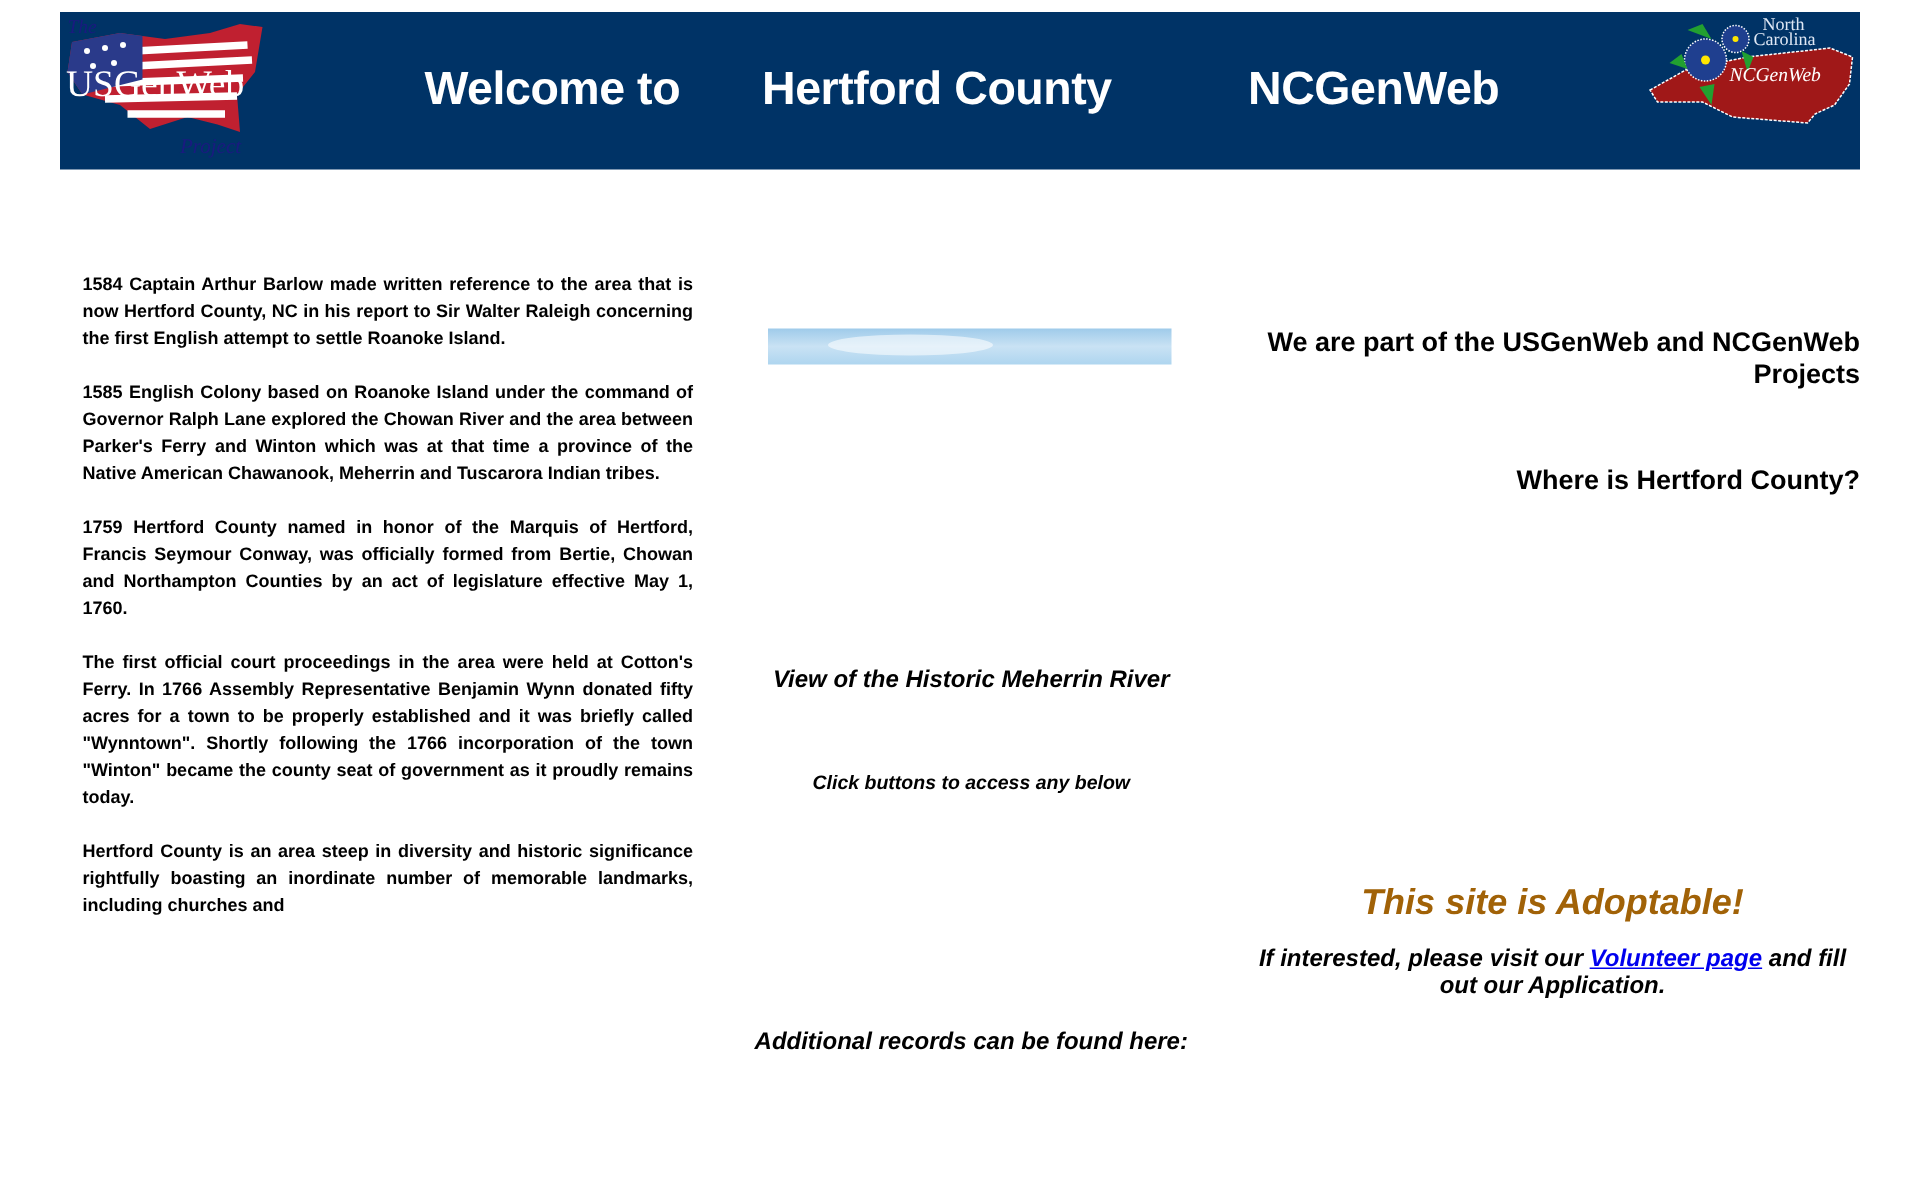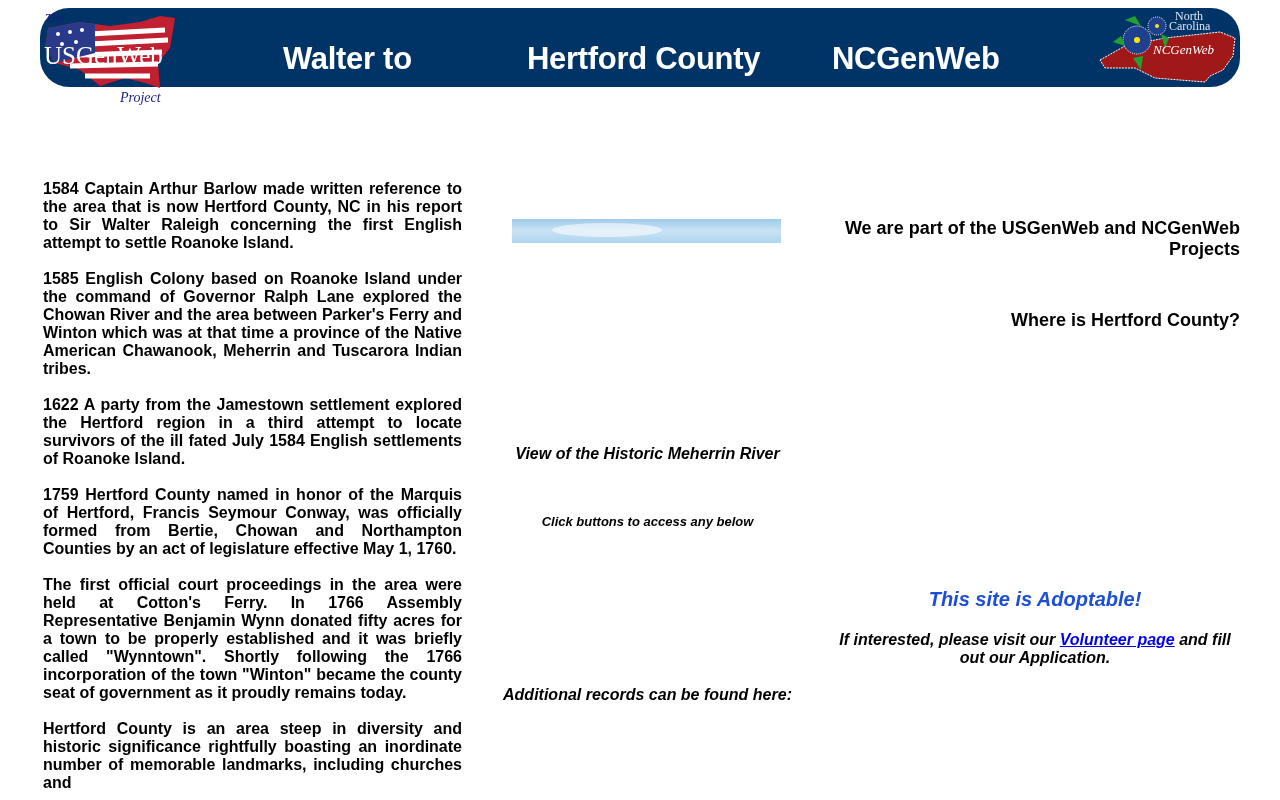--- a/index.html
+++ b/index.html
@@ -1,40 +1,40 @@
 <!DOCTYPE html>
 <html><head>
   <meta charset="utf-8">
   <style>
     html, body { margin: 0; padding: 0; background: #ffffff; }
     body { width: 1280px; height: 800px; overflow: hidden; position: relative;
            font-family: "Liberation Sans", sans-serif; color: #000; }
-    .header { position: absolute; left: 40px; top: 8px; width: 1200px; height: 79px;
-              background: #003366; border-radius: 29px; }
+    .header { position: absolute; left: 40px; top: 8px; width: 1200px; height: 105px;
+              background: #003366; }
     .logo-us { position: absolute; left: 0; top: 0; width: 145px; height: 100px; }
     .logo-nc { position: absolute; right: 0; top: 0; width: 145px; height: 85px; }
     .h-word { position: absolute; top: 33px; color: #ffffff; font-weight: bold;
               font-size: 31px; letter-spacing: -0.3px; white-space: nowrap; }
     .col-left { position: absolute; left: 40px; top: 180px; width: 422px; }
     .col-left h2 { margin: 0 0 19px 0; text-align: center; font-size: 16px; font-weight: bold;
                    line-height: 18px; }
-    .col-left p { margin: 0 0 18px 3px; font-size: 16px; font-weight: bold; line-height: 18px;
+    .col-left p { margin: 0 0 18px 15px; font-size: 12px; font-weight: bold; line-height: 18px;
                   text-align: justify; }
     .col-mid { position: absolute; left: 490px; top: 200px; width: 315px; text-align: center; }
     .sky { position: absolute; left: 22px; top: 19px; width: 269px; height: 24px;
            background: linear-gradient(180deg, #9fcbea 0%, #c9e2f4 50%, #aed5ef 100%); }
     .sky::after { content: ""; position: absolute; left: 40px; top: 4px; width: 110px; height: 14px;
                   border-radius: 50%; background: rgba(255,255,255,0.55); }
     .mid-caption { position: absolute; left: 0; width: 315px; text-align: center;
                    font-style: italic; font-weight: bold; }
     .col-right { position: absolute; left: 830px; top: 218px; width: 410px; text-align: center; }
     .r-head { position: absolute; left: 0; width: 410px; text-align: right; font-weight: bold;
               font-size: 18px; line-height: 21px; }
-    .adopt { position: absolute; left: 0; width: 410px; top: 370px; text-align: center; color: #1d4ed8;
-             font-style: italic; font-weight: bold; font-size: 20px; }
+    .adopt { position: absolute; left: 0; width: 410px; top: 370px; text-align: center; color: #a16207;
+             font-style: italic; font-weight: bold; font-size: 24px; }
     .adopt-text { position: absolute; left: 0; width: 410px; top: 413px; text-align: center;
                   font-style: italic; font-weight: bold; font-size: 16px; line-height: 18px; }
     .adopt-text a { color: #0000ee; text-decoration: underline; }
   </style>
 </head>
 <body>
 
 <div class="header">
   <svg class="logo-us" viewBox="0 0 145 100">
     <path d="M8,20 L40,14 L70,18 L100,14 L120,8 L135,10 L130,40 L118,55 L120,80 L105,75 L85,70 L60,78 L40,62 L15,55 L5,40 Z" fill="#c02030"></path>
@@ -45,41 +45,40 @@
         <circle cx="30" cy="24" r="2"></circle>
         <circle cx="42" cy="22" r="2"></circle>
         <circle cx="22" cy="36" r="2"></circle>
         <circle cx="36" cy="34" r="2"></circle>
       </g>
     <text x="5" y="14" fill="#1a1a80" font-family="Liberation Serif, serif" font-style="italic" font-size="13">The</text>
     <text x="4" y="56" fill="#ffffff" font-family="Liberation Serif, serif" font-size="25">USGenWeb</text>
     <text x="80" y="94" fill="#1a1a80" font-family="Liberation Serif, serif" font-style="italic" font-size="14">Project</text>
   </svg>
 
-  <div class="h-word" style="left:243px;">Walter to</div>
-  <div class="h-word" style="left:487px;">Hertford County</div>
+  <div class="h-word" style="left:243px;">Welcome to</div>
+  <div class="h-word" style="left:468px;">Hertford County</div>
   <div class="h-word" style="left:792px;">NCGenWeb</div>
 
   <svg class="logo-nc" viewBox="0 0 145 85">
     <path d="M5,52 L30,38 L70,30 L125,24 L140,30 L138,48 L128,62 L115,68 L110,74 L60,70 L40,60 L10,60 Z" fill="#a01818" stroke="#ffffff" stroke-width="1" stroke-dasharray="2,1"></path>
     <circle cx="42" cy="32" r="14" fill="#1f3f8f" stroke="#fff" stroke-dasharray="1,1"></circle>
     <circle cx="42" cy="32" r="3" fill="#ffe600"></circle>
     <circle cx="62" cy="18" r="9" fill="#1f3f8f" stroke="#fff" stroke-dasharray="1,1"></circle>
     <circle cx="62" cy="18" r="2" fill="#ffe600"></circle>
     <path d="M30,12 L40,8 L46,18 Z M18,34 L26,28 L30,38 Z M38,50 L48,48 L46,62 Z M66,26 L74,30 L70,40 Z" fill="#22a030"></path>
     <text x="80" y="12" fill="#dfe8f5" font-family="Liberation Serif, serif" font-size="12">North</text>
     <text x="74" y="22" fill="#dfe8f5" font-family="Liberation Serif, serif" font-size="12">Carolina</text>
     <text x="58" y="46" fill="#ffffff" font-family="Liberation Serif, serif" font-style="italic" font-size="13">NCGenWeb</text>
   </svg>
 </div>
 
 <div class="col-left">
   <p>1584 Captain Arthur Barlow made written reference to the area that is now Hertford County, NC in his report to Sir Walter Raleigh concerning the first English attempt to settle Roanoke Island.</p>
   <p>1585 English Colony based on Roanoke Island under the command of Governor Ralph Lane explored the Chowan River and the area between Parker's Ferry and Winton which was at that time a province of the Native American Chawanook, Meherrin and Tuscarora Indian tribes.</p>
-  <p>1622 A party from the Jamestown settlement explored the Hertford region in a third attempt to locate survivors of the ill fated July 1584 English settlements of Roanoke Island.</p>
   <p>1759 Hertford County named in honor of the Marquis of Hertford, Francis Seymour Conway, was officially formed from Bertie, Chowan and Northampton Counties by an act of legislature effective May 1, 1760.</p>
   <p>The first official court proceedings in the area were held at Cotton's Ferry. In 1766 Assembly Representative Benjamin Wynn donated fifty acres for a town to be properly established and it was briefly called "Wynntown". Shortly following the 1766 incorporation of the town "Winton" became the county seat of government as it proudly remains today.</p>
   <p>Hertford County is an area steep in diversity and historic significance rightfully boasting an inordinate number of memorable landmarks, including churches and</p>
 </div>
 
 <div class="col-mid">
   <div class="sky" title="Meherrin River image"></div>
   <div class="mid-caption" style="top:245px; font-size:16px;">View of the Historic Meherrin River</div>
   <div class="mid-caption" style="top:314px; font-size:13px;">Click buttons to access any below</div>
   <div class="mid-caption" style="top:486px; font-size:16px;">Additional records can be found here:</div>

